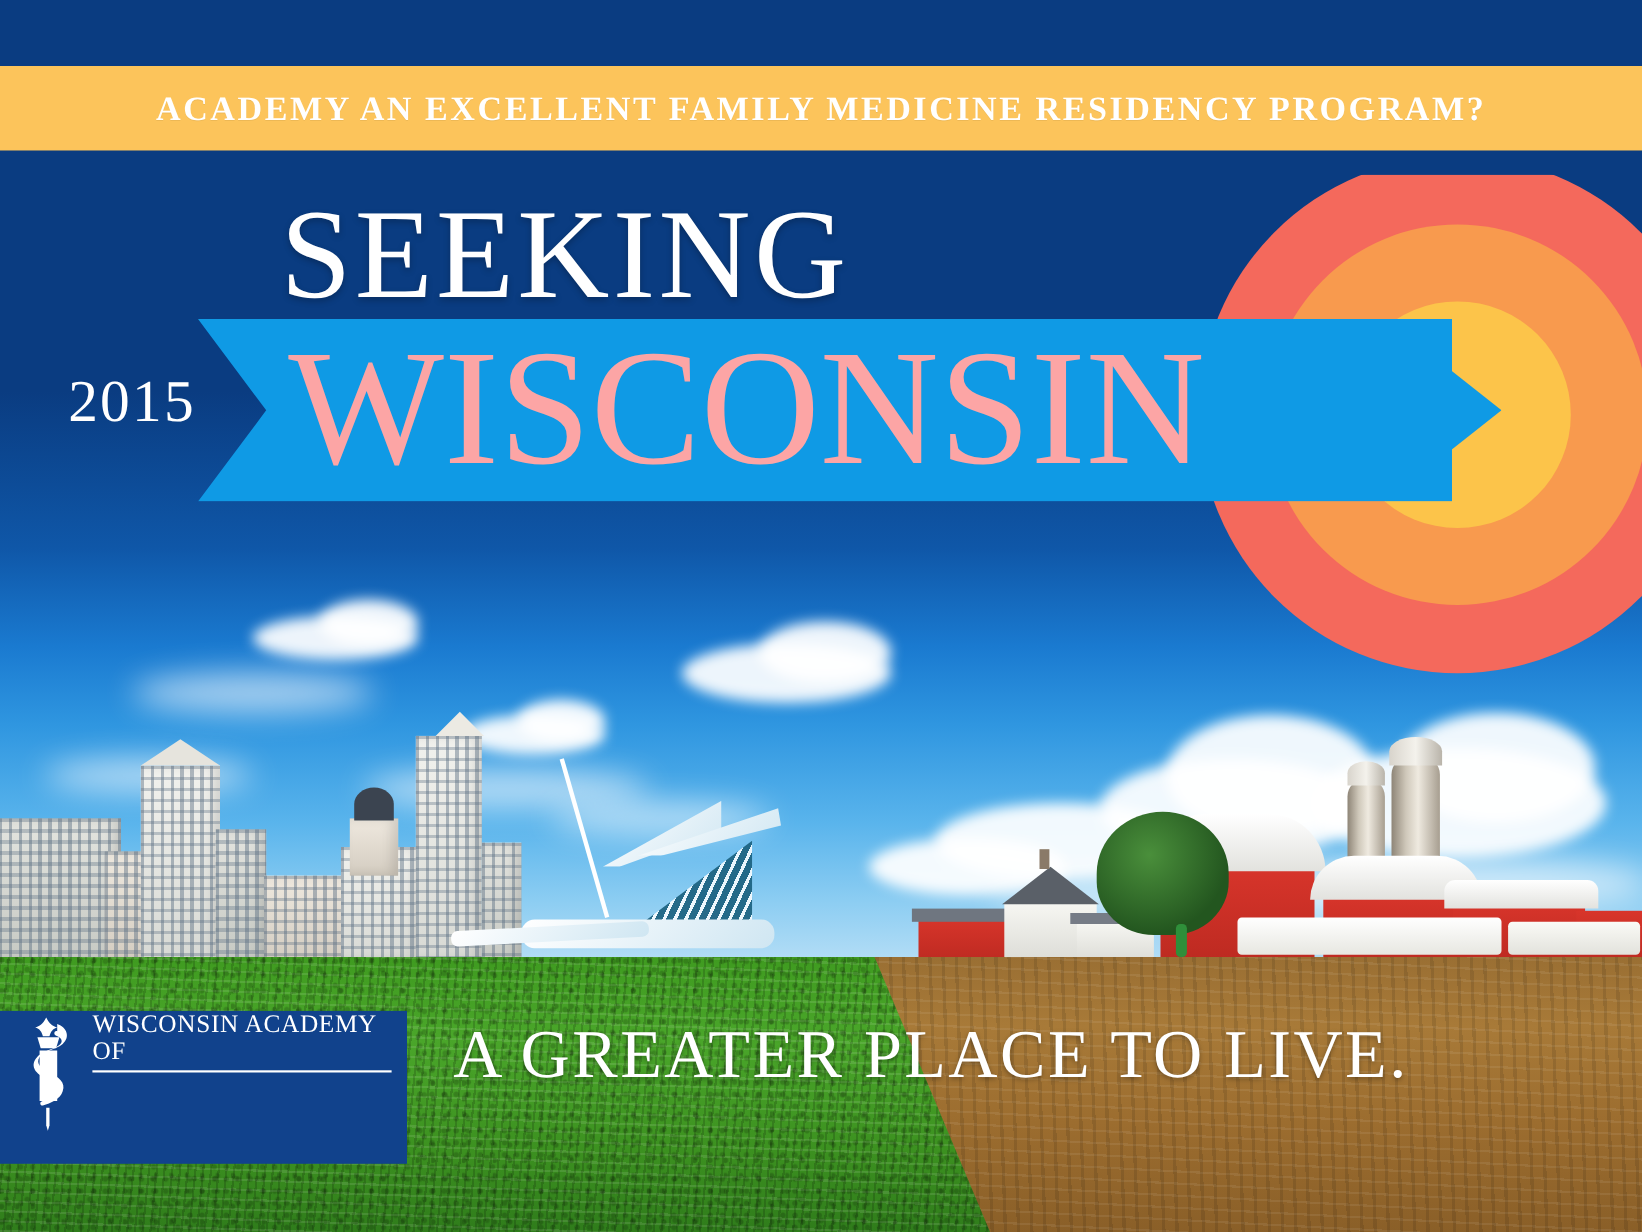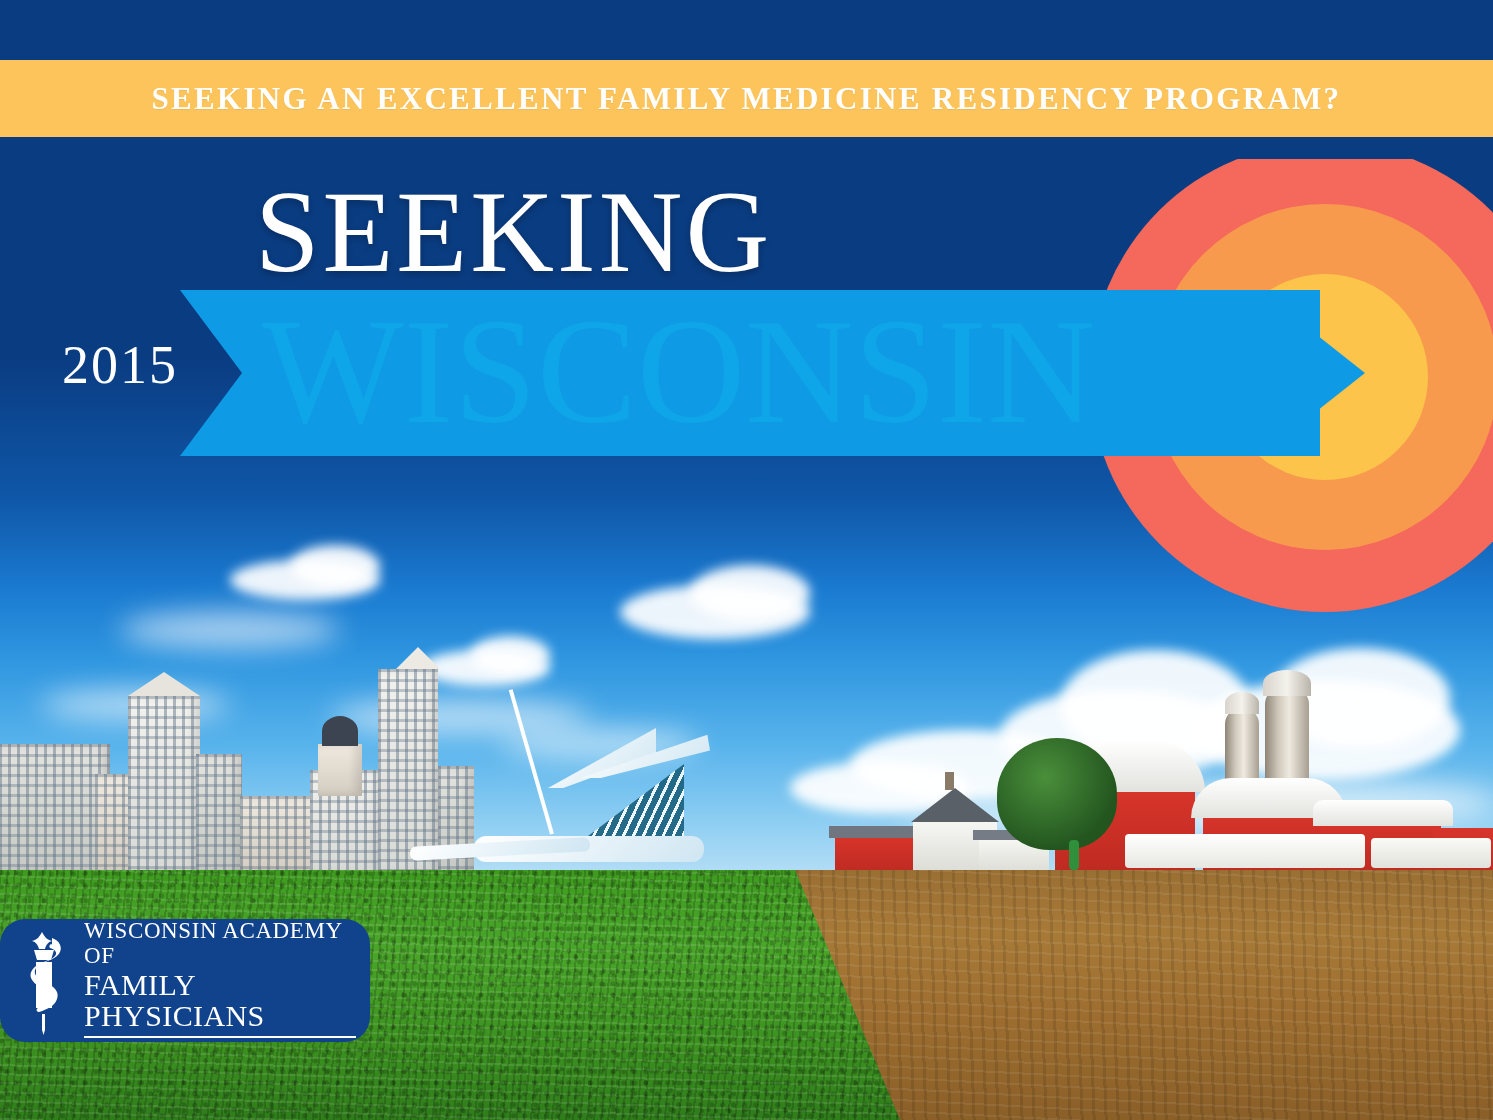--- a/index.html
+++ b/index.html
@@ -111,34 +111,34 @@
   .bannertip{
     position:absolute;left:1260px;top:290px;width:105px;height:166px;
     background:#0f9ae5;
     clip-path:polygon(0 0, 0 166px, 105px 83px);
   }
   .bannerfill{
     position:absolute;left:1300px;top:290px;width:0px;height:166px;background:#0f9ae5;
   }
   .wisconsin{
     position:absolute;left:262px;top:296px;
-    color:#0ea5e9;font-size:150px;line-height:1;font-weight:400;
+    color:#fca5a5;font-size:150px;line-height:1;font-weight:400;
     letter-spacing:0px;font-family:"Liberation Serif", serif;
     white-space:nowrap;
   }
   .year{
     position:absolute;left:62px;top:338px;
     color:#ffffff;font-size:54px;line-height:1;font-weight:400;letter-spacing:2px;
     font-family:"Liberation Serif", serif;
   }
 
   
   .logobox{
-    position:absolute;left:0;top:919px;width:370px;height:123px;background:#11428c;
-    display:flex;align-items:center;border-radius:25px;
+    position:absolute;left:0;top:919px;width:370px;height:139px;background:#11428c;
+    display:flex;
   }
   .logomark{width:72px;height:110px;margin-left:8px;flex:none;position:relative;}
   .logotext{margin-left:4px;color:#ffffff;}
   .lt1{font-size:23px;letter-spacing:.6px;font-family:"Liberation Serif", serif;line-height:1.08;}
   .lt2{font-size:30px;letter-spacing:.4px;font-family:"Liberation Serif", serif;line-height:1.05;}
   .ltrule{height:2px;background:#ffffff;margin:4px 0 4px 0;width:272px;}
   .lt3{font-size:16.5px;font-weight:700;letter-spacing:.3px;font-family:"Liberation Sans", sans-serif;}
 
   
   .tagline{
@@ -257,21 +257,21 @@
 
   <div class="rings">
     <div class="ring outer"></div>
     <div class="ring mid"></div>
     <div class="ring inner"></div>
   </div>
 
   <div class="topbar"></div>
 
   <div class="yellowband">
-    <div class="kicker">SEEKING AN EXCELLENT FAMILY MEDICINE RESIDENCY PROGRAM?</div>
+    <div class="kicker">ACADEMY AN EXCELLENT FAMILY MEDICINE RESIDENCY PROGRAM?</div>
   </div>
 
   <div class="navyunder"></div>
 
   <div class="consider">SEEKING</div>
 
   <div class="bannerfill"></div>
   <div class="bannertip"></div>
   <div class="banner"></div>
   <div class="wisconsin">WISCONSIN</div>
@@ -286,21 +286,21 @@
           <path d="M28 36 h16 v46 h-16 z"></path>
           <path d="M34 88 l3 0 l0 16 l-1.5 5 l-1.5 -5 z"></path>
           <path d="M44 12 c9 3 12 12 5 18 c-6 5 -17 6 -21 12 c-4 6 2 11 9 14 c8 4 15 9 12 17 c-2 7 -11 11 -18 13
                    c-1 0.3 -2 -0.3 -2.3 -1.4 c-0.3 -1.1 0.4 -2.2 1.5 -2.5 c5 -1.4 12 -4.4 13.5 -9.2 c1.5 -5 -4 -8.5 -10.5 -11.6
                    c-8 -3.8 -14 -10.6 -8.5 -18 c5 -7 16 -8 21 -12 c4 -3 3 -7 -3 -9 c-1 -0.4 -1.6 -1.5 -1.2 -2.6 c0.4 -1 1.5 -1.6 2.5 -1.2 z"></path>
         </g>
       </svg>
     </div>
     <div class="logotext">
       <div class="lt1">WISCONSIN ACADEMY OF</div>
-      <div class="lt2">FAMILY PHYSICIANS</div>
       <div class="ltrule"></div>
     </div>
   </div>
 
   <div class="tagline">
+    <div class="l2">A GREATER PLACE TO LIVE.</div>
   </div>
 
 </div>
 
 </body></html>

